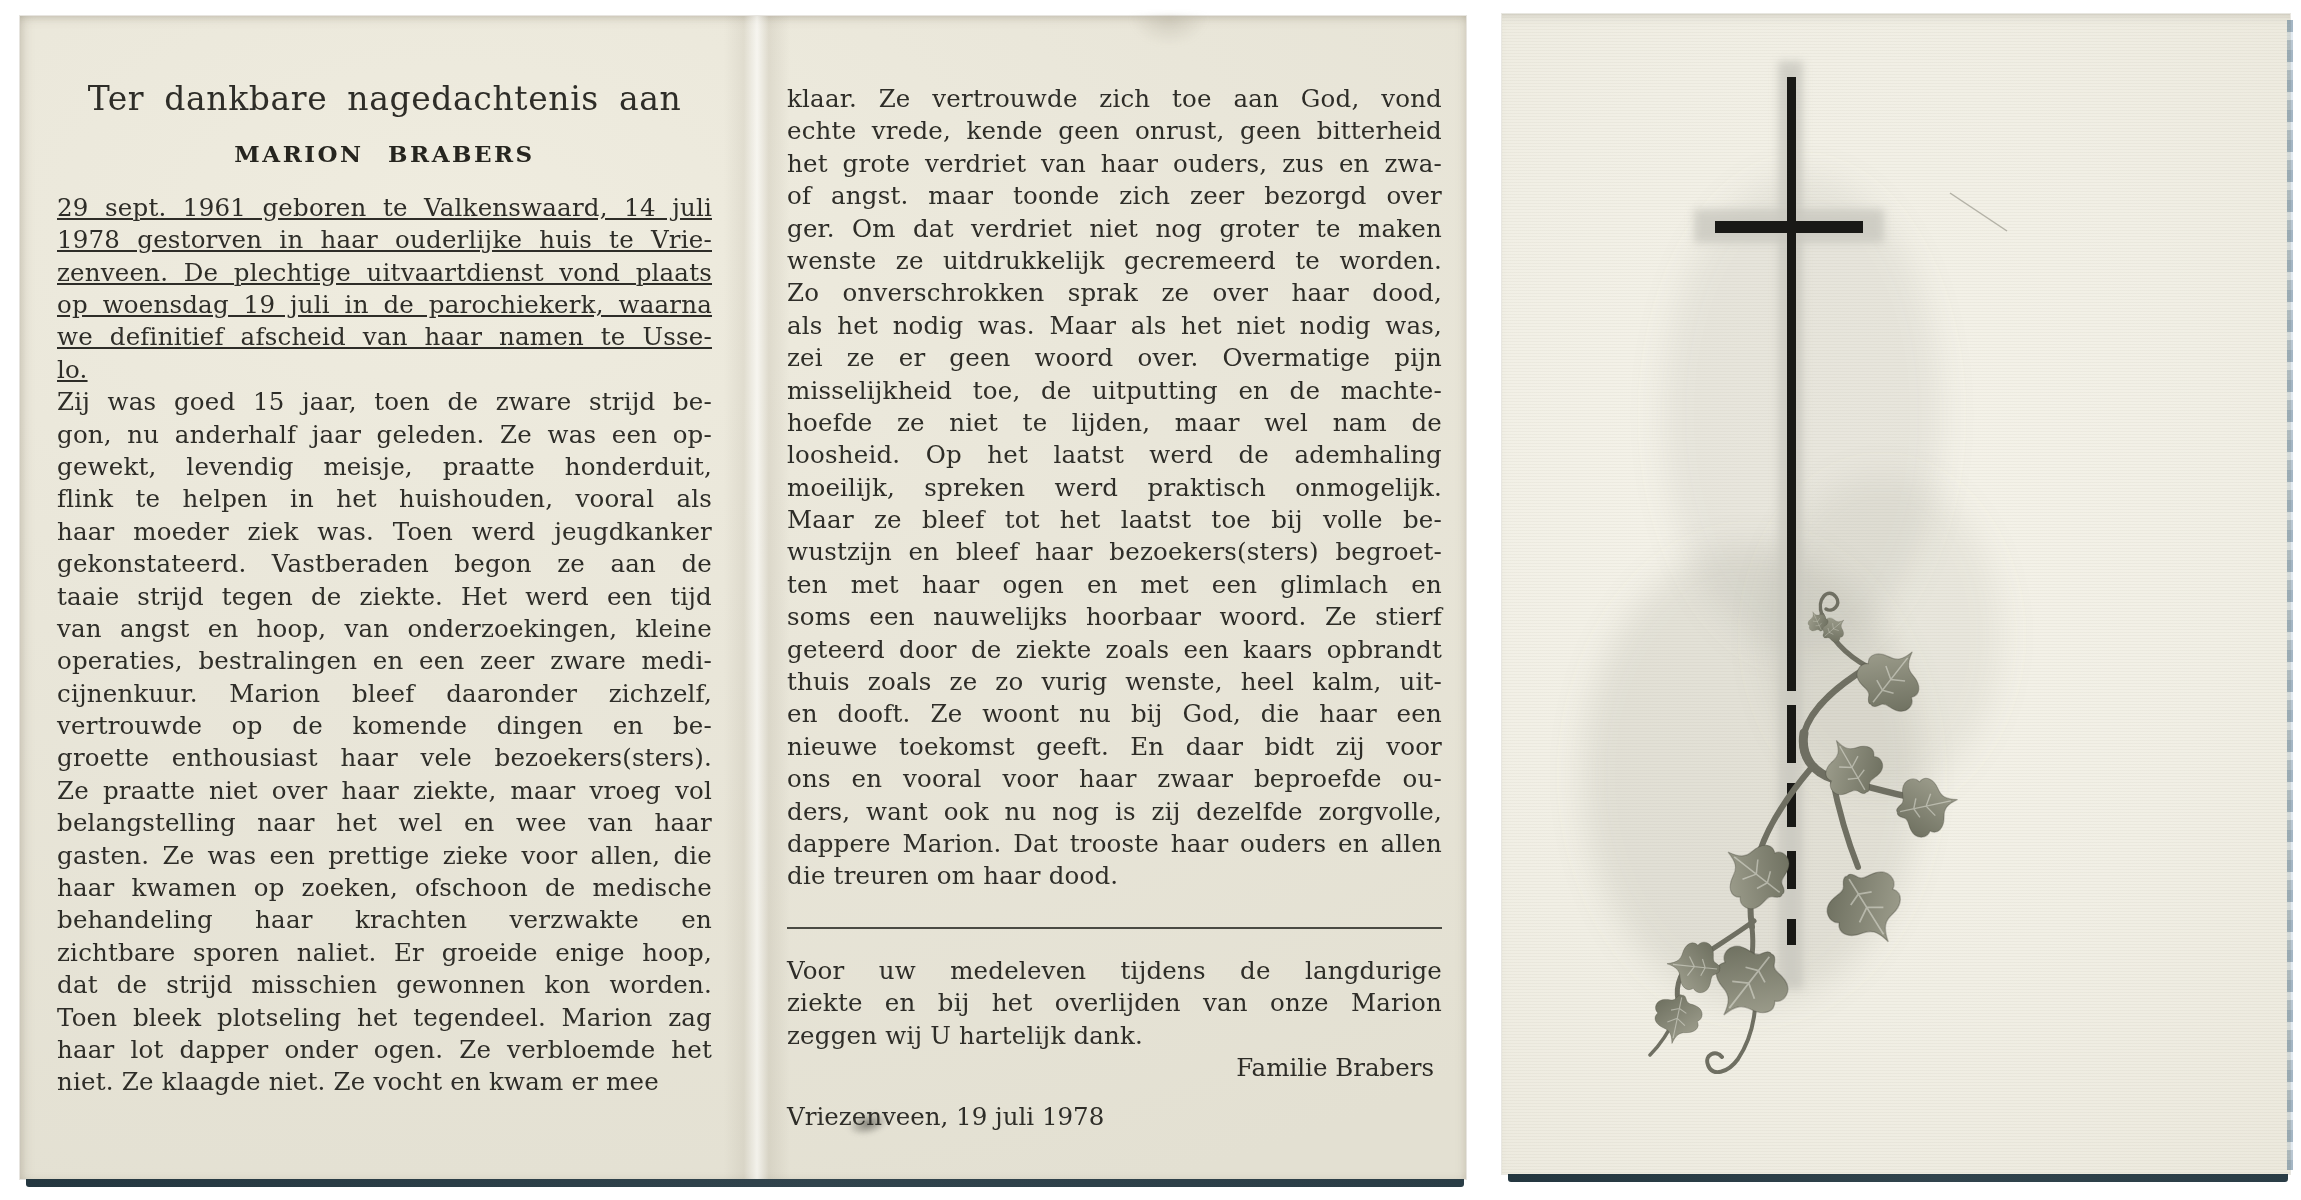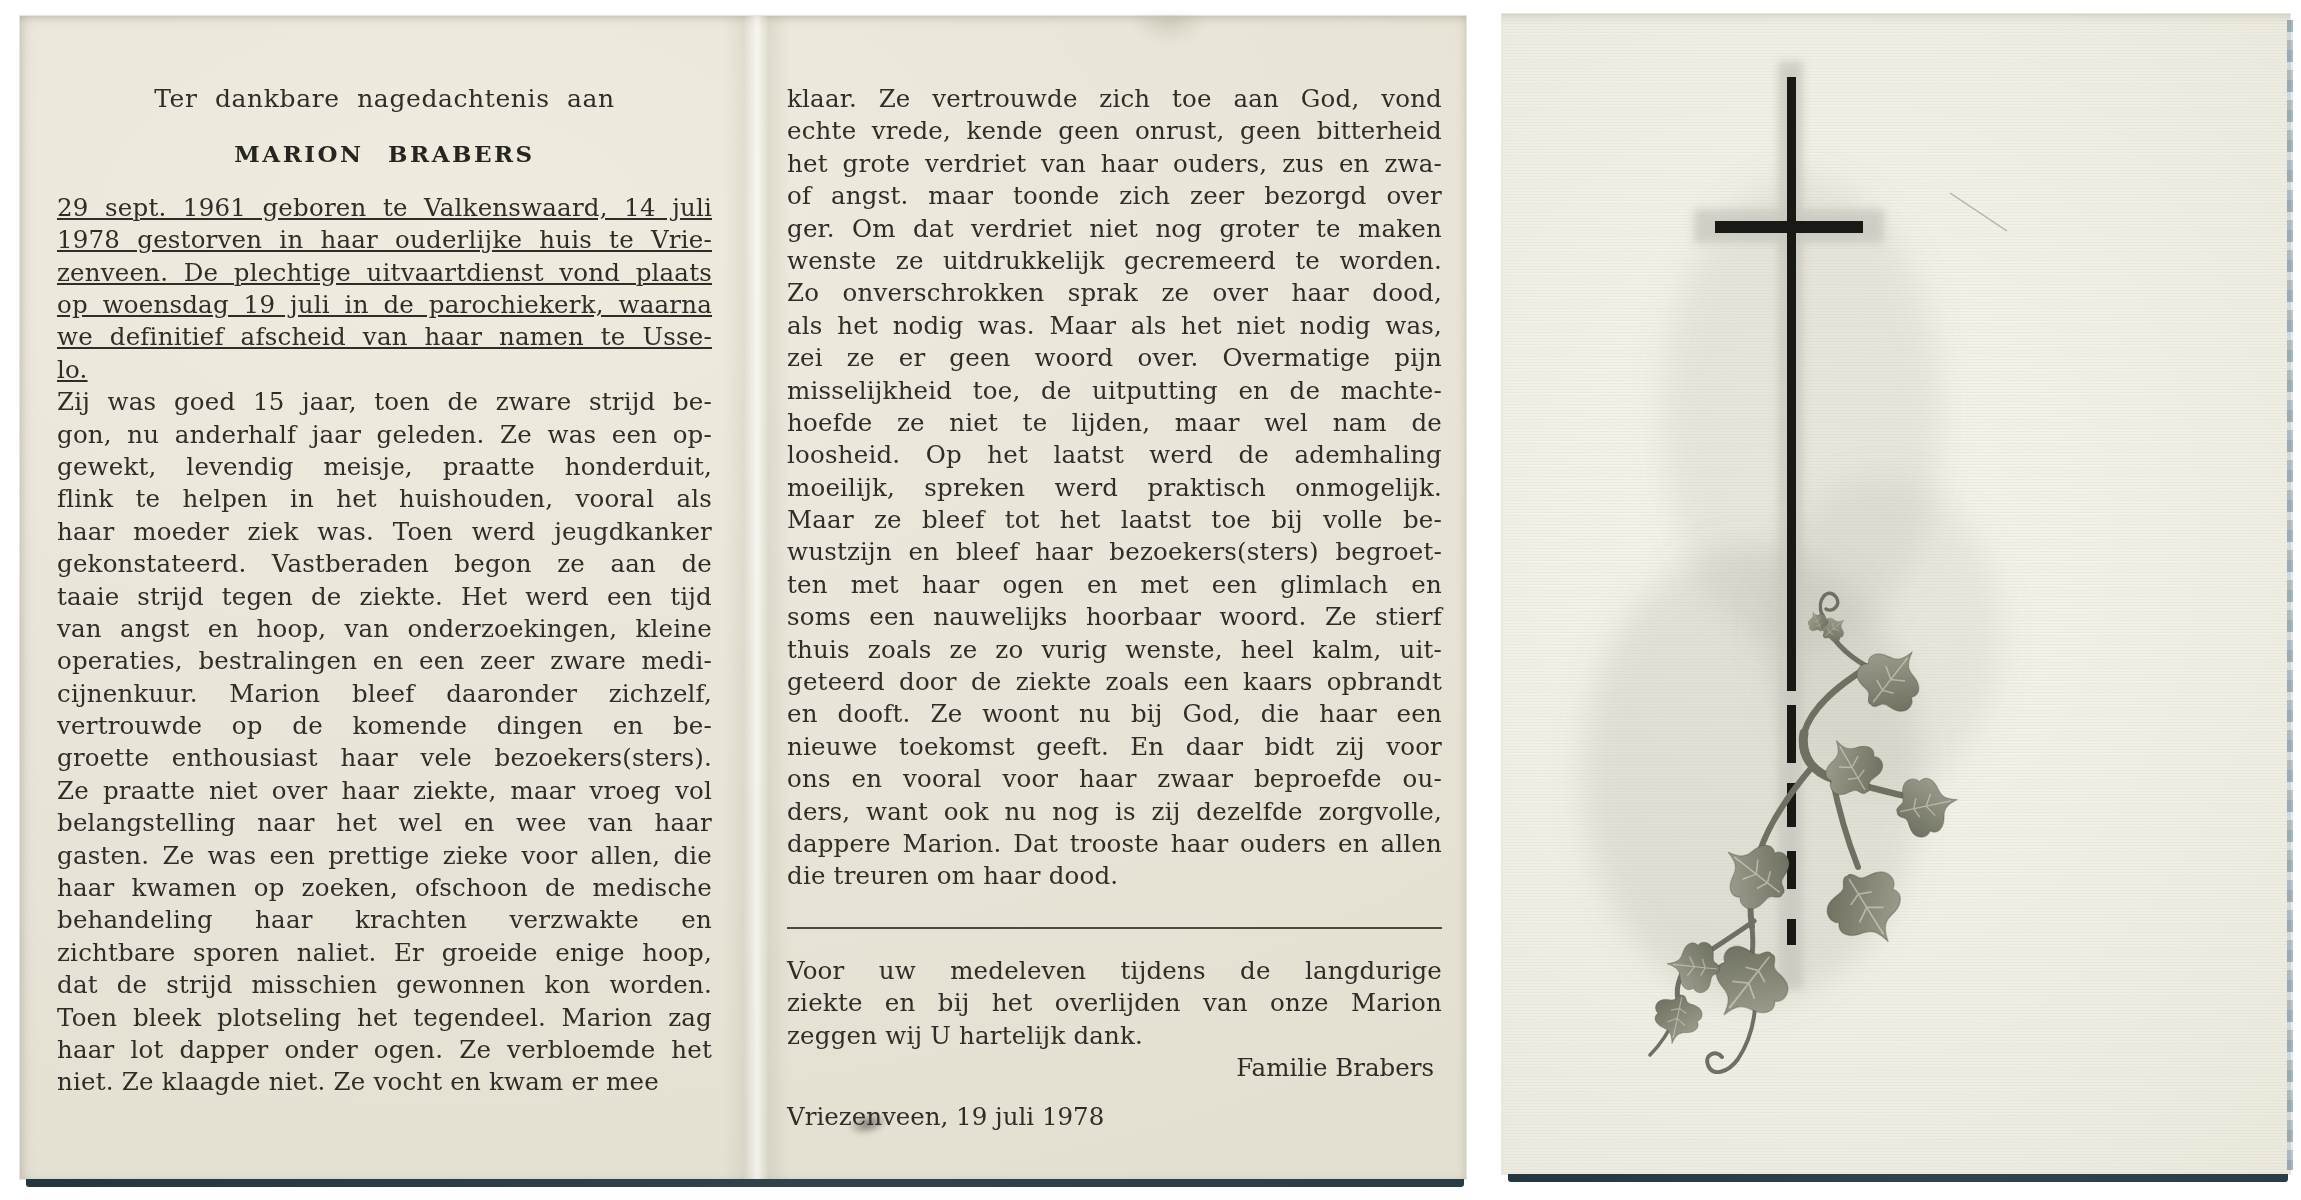--- a/index.html
+++ b/index.html
@@ -31,21 +31,21 @@
   .tear-shadow{
     position:absolute;left:1106px;top:0;width:86px;height:48px;
     background:radial-gradient(60% 80% at 50% 0%,rgba(140,133,115,.28),rgba(140,133,115,0) 75%);
     filter:blur(3px);
   }
   .page{position:absolute;color:#2e2d28;font-size:24.5px;line-height:32.4px;}
   #page-left{left:37px;top:67px;width:655px;}
   #page-right{left:767px;top:67px;width:655px;}
   .tline{text-align:justify;text-align-last:justify;letter-spacing:.2px;height:32.4px;}
   .para .tline:last-child{text-align-last:left;}
-  .dedication{text-align:center;word-spacing:9px;letter-spacing:.6px;font-size:25px;}
+  .dedication{text-align:center;word-spacing:9px;letter-spacing:.6px;font-size:33px;}
   .name{
     text-align:center;font-weight:bold;font-size:23px;letter-spacing:2.5px;
     word-spacing:14px;margin-top:23px;color:#26251f;
   }
   .body-start{margin-top:21px;text-decoration:underline;}
   .rule{margin:34px 0 0 0;border:none;border-top:2px solid #4a4a43;width:100%;}
   .thanks{margin-top:26px;}
   .signature{text-align:right;padding-right:8px;}
   .dateline{margin-top:17px;text-align:left;}
   .smudge{
@@ -125,22 +125,22 @@
         <div class="tline">als het nodig was. Maar als het niet nodig was,</div>
         <div class="tline">zei ze er geen woord over. Overmatige pijn</div>
         <div class="tline">misselijkheid toe, de uitputting en de machte-</div>
         <div class="tline">hoefde ze niet te lijden, maar wel nam de</div>
         <div class="tline">loosheid. Op het laatst werd de ademhaling</div>
         <div class="tline">moeilijk, spreken werd praktisch onmogelijk.</div>
         <div class="tline">Maar ze bleef tot het laatst toe bij volle be-</div>
         <div class="tline">wustzijn en bleef haar bezoekers(sters) begroet-</div>
         <div class="tline">ten met haar ogen en met een glimlach en</div>
         <div class="tline">soms een nauwelijks hoorbaar woord. Ze stierf</div>
+        <div class="tline">geteerd door de ziekte zoals een kaars opbrandt</div>
         <div class="tline">thuis zoals ze zo vurig wenste, heel kalm, uit-</div>
-        <div class="tline">geteerd door de ziekte zoals een kaars opbrandt</div>
         <div class="tline">en dooft. Ze woont nu bij God, die haar een</div>
         <div class="tline">nieuwe toekomst geeft. En daar bidt zij voor</div>
         <div class="tline">ons en vooral voor haar zwaar beproefde ou-</div>
         <div class="tline">ders, want ook nu nog is zij dezelfde zorgvolle,</div>
         <div class="tline">dappere Marion. Dat trooste haar ouders en allen</div>
         <div class="tline">die treuren om haar dood.</div>
       </div>
     <hr class="rule">
     <div class="para thanks">
         <div class="tline">Voor uw medeleven tijdens de langdurige</div>

